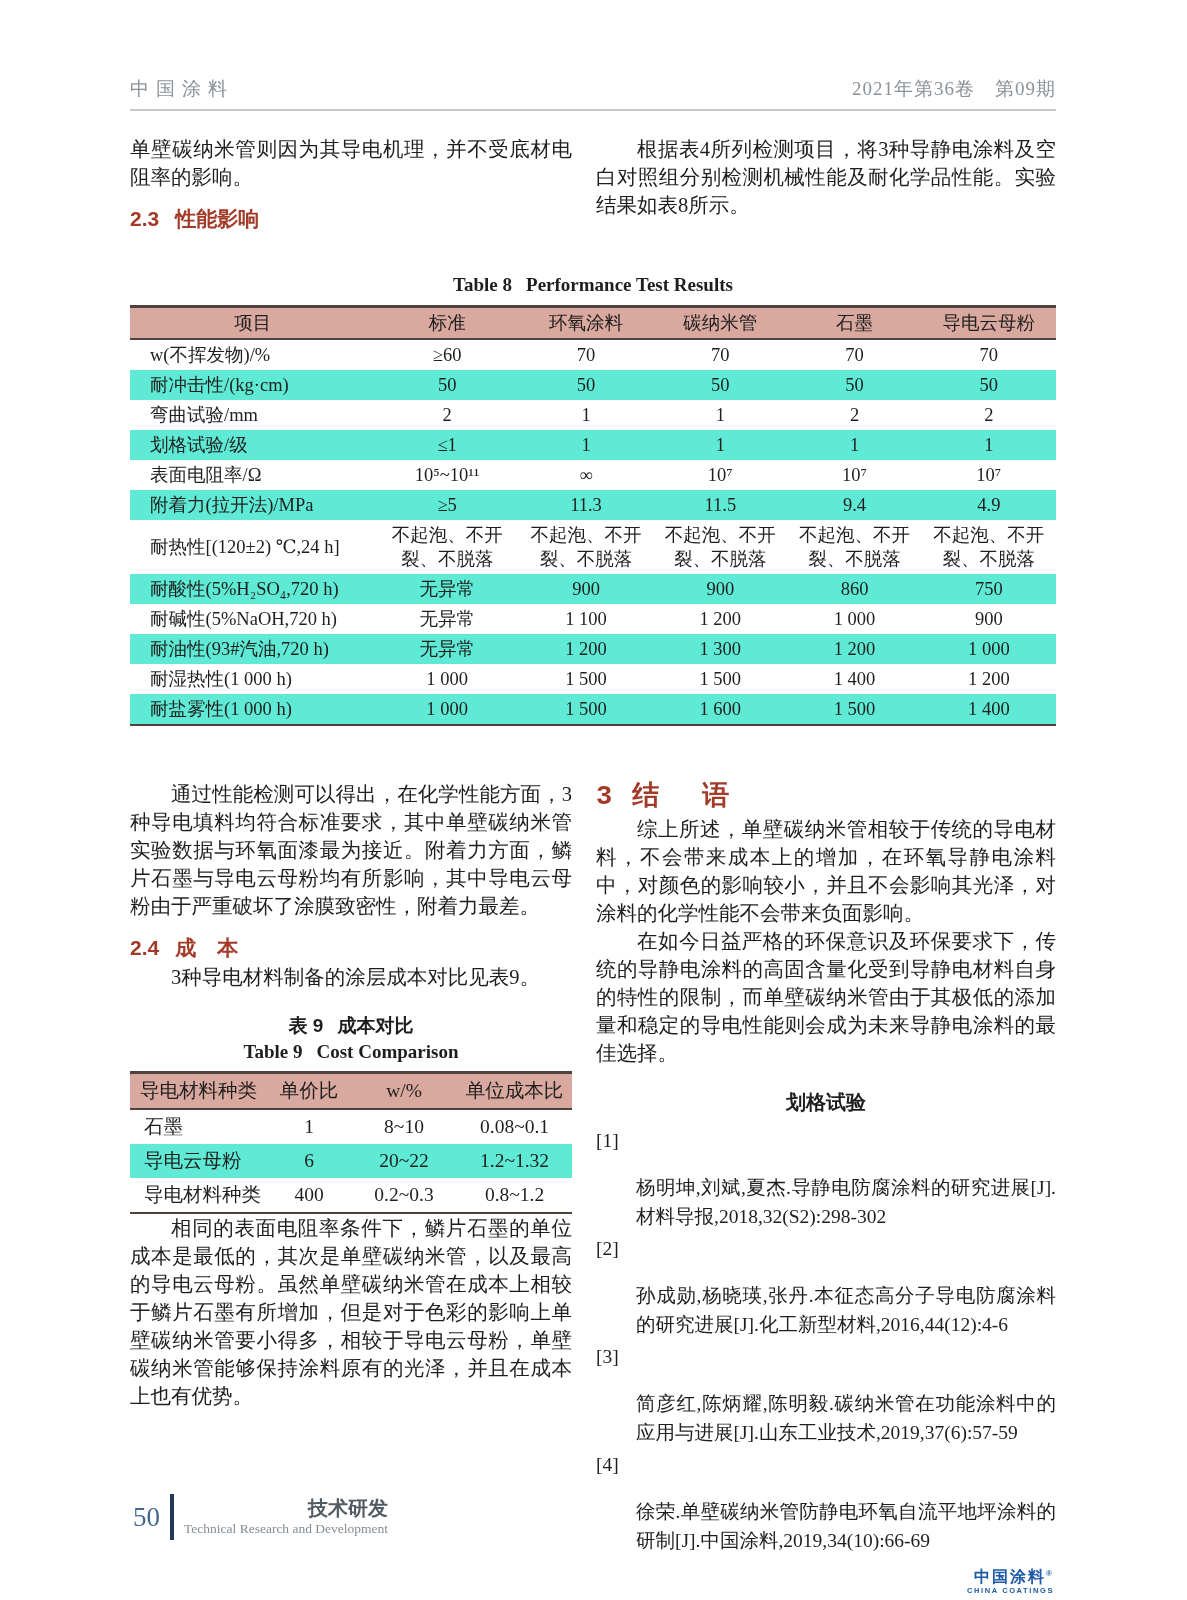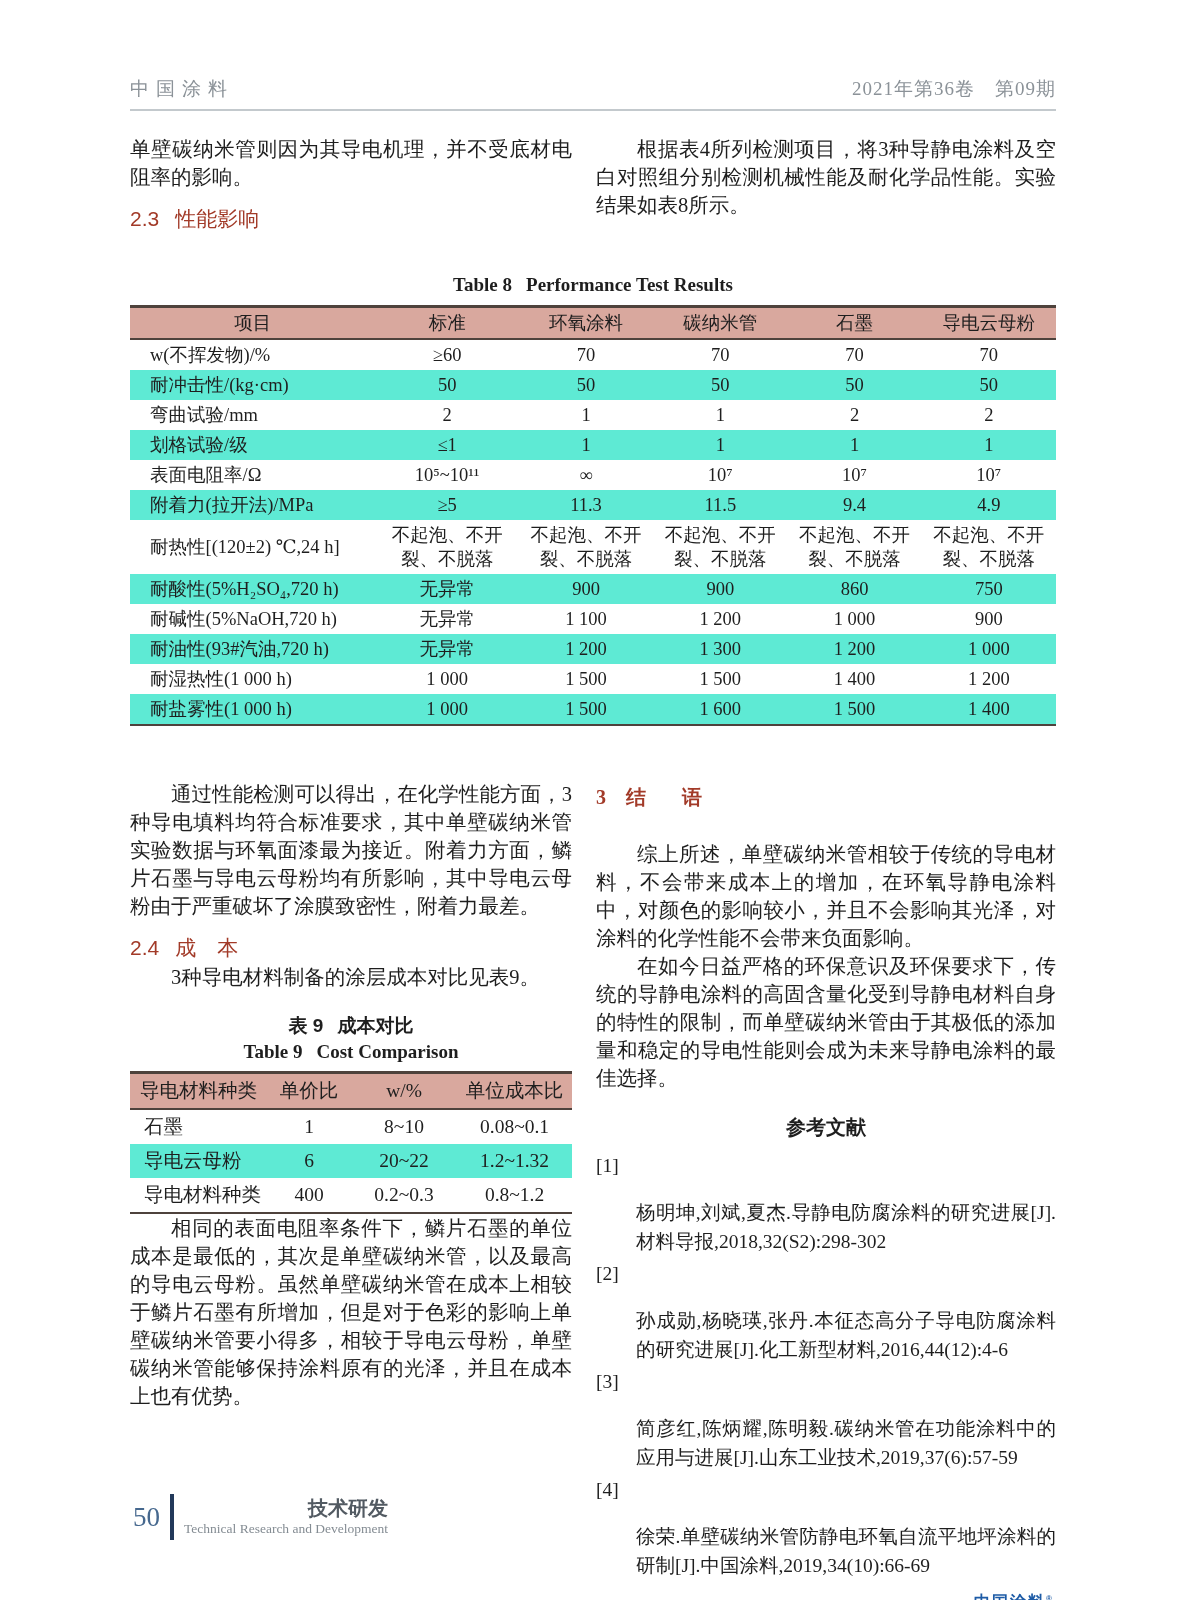--- a/index.html
+++ b/index.html
@@ -28,26 +28,26 @@
   .col-right { width:460px; flex:0 0 460px; }
 
   p.body {
     margin:0; font-size:20.5px; line-height:28px; text-align:justify;
     text-indent:2em;
   }
   p.noindent { text-indent:0; }
 
   .section-heading {
     color:#a23a28; font-family:"Liberation Sans","DejaVu Sans",sans-serif;
-    font-weight:normal; font-size:21px; margin-top:13px; line-height:30px;
+    font-weight:bold; font-size:21px; margin-top:13px; line-height:30px;
   }
   .section-heading .sec-num { margin-right:16px; }
   .h3-heading {
-    color:#a23a28; font-family:Liberation Serif, serif;
-    font-weight:bold; font-size:20px; line-height:34px; margin-bottom:26px;
+    color:#a23a28; font-family:Liberation Mono, monospace;
+    font-weight:bold; font-size:27px; line-height:34px; margin-bottom:1px;
   }
   .h3-heading .sec-num { margin-right:20px; }
   .h3-heading .sec-title { letter-spacing:8px; }
 
   
   .cap-zh {
     text-align:center; font-family:"Liberation Sans","DejaVu Sans",sans-serif;
     font-weight:bold; font-size:19px; line-height:26px;
   }
   .cap-en { text-align:center; font-weight:bold; font-size:19px; line-height:26px; }
@@ -314,21 +314,21 @@
       <p class="body after-t9">相同的表面电阻率条件下，鳞片石墨的单位成本是最低的，其次是单壁碳纳米管，以及最高的导电云母粉。虽然单壁碳纳米管在成本上相较于鳞片石墨有所增加，但是对于色彩的影响上单壁碳纳米管要小得多，相较于导电云母粉，单壁碳纳米管能够保持涂料原有的光泽，并且在成本上也有优势。</p>
     </div>
 
     <div class="col-right">
       <div class="h3-heading">
         <span class="sec-num">3</span><span class="sec-title">结　语</span>
       </div>
       <p class="body">综上所述，单壁碳纳米管相较于传统的导电材料，不会带来成本上的增加，在环氧导静电涂料中，对颜色的影响较小，并且不会影响其光泽，对涂料的化学性能不会带来负面影响。</p>
       <p class="body">在如今日益严格的环保意识及环保要求下，传统的导静电涂料的高固含量化受到导静电材料自身的特性的限制，而单壁碳纳米管由于其极低的添加量和稳定的导电性能则会成为未来导静电涂料的最佳选择。</p>
 
-      <div class="refs-title">参考文献</div>
+      <div class="refs-title">划格试验</div>
       <div id="refs">
           <div class="ref">
             <span class="ref-num">[1]</span>
             <span class="ref-text">杨明坤,刘斌,夏杰.导静电防腐涂料的研究进展[J].材料导报,2018,32(S2):298-302</span>
           </div>
           <div class="ref">
             <span class="ref-num">[2]</span>
             <span class="ref-text">孙成勋,杨晓瑛,张丹.本征态高分子导电防腐涂料的研究进展[J].化工新型材料,2016,44(12):4-6</span>
           </div>
           <div class="ref">

